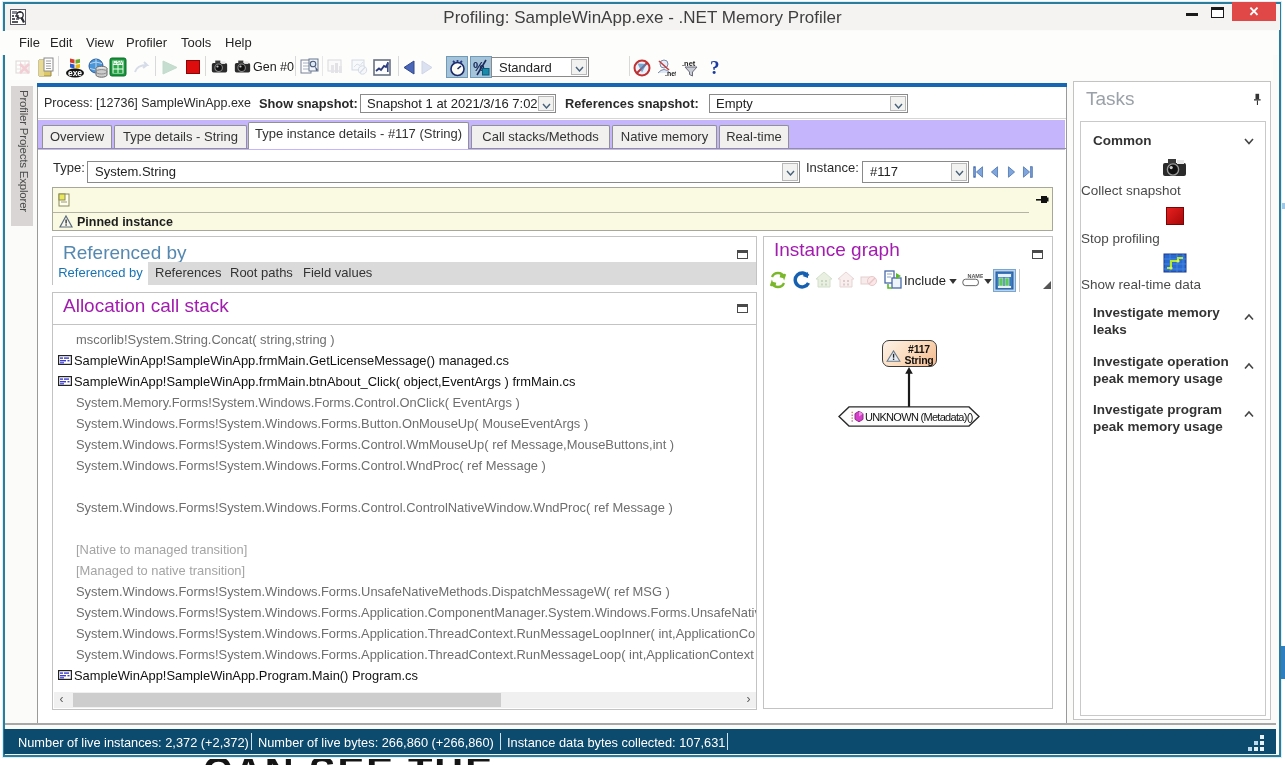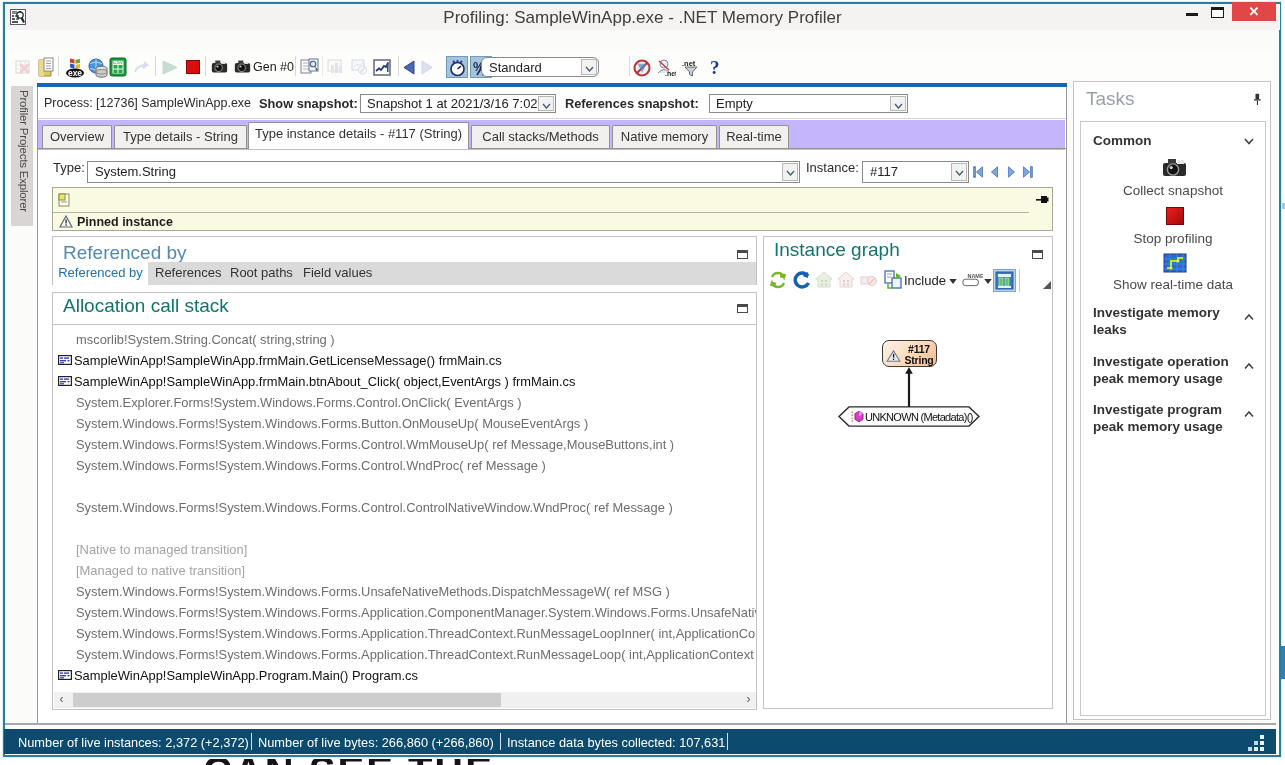--- a/index.html
+++ b/index.html
@@ -38,21 +38,21 @@
   .dtab.active { top:2px; height:27px; background:#fff; z-index:2; }
   #tabline { position:absolute; left:38px; top:148px; width:1028px; height:1px; background:#919191; }
   
   #typerow { position:absolute; left:38px; top:150px; width:1027px; height:40px; background:#fff; font-size:13px; color:#2a2a2a; }
   
   #info { position:absolute; left:52px; top:187px; width:1001px; height:44px; background:#fafae3; border:1px solid #a8a89a; font-size:12.5px; color:#1e1e1e; }
   #info .sep { position:absolute; left:0px; top:24px; width:976px; height:1px; background:#b4b4a4; }
   a.link { color:#1558c8; text-decoration:underline; }
   
   .panel { position:absolute; background:#fff; border:1px solid #c3c3c3; }
-  .ptitle { position:absolute; left:10px; top:2px; font-size:19px; color:#0f766e; letter-spacing:0px; }
+  .ptitle { position:absolute; left:10px; top:2px; font-size:19px; color:#a21caf; letter-spacing:0px; }
   .pmax { position:absolute; width:11px; height:9px; border:1px solid #4a4a4a; border-top:3px solid #4a4a4a; background:#fff; }
   
   #refstrip { position:absolute; left:0px; top:25px; width:703px; height:23px; background:#dadada; font-size:13px; color:#333; }
   #refstrip .sel { position:absolute; left:0px; top:0px; width:95px; height:23px; background:#fff; color:#1873b4; text-align:center; line-height:22px; }
   
   #stacklist { position:absolute; left:0px; top:31px; width:703px; height:367px; border-top:1px solid #c3c3c3; font-size:12.9px; color:#6e6e6e; overflow:hidden; }
   .row { position:absolute; left:23px; white-space:nowrap; }
   .row.black { color:#111; left:21px; }
   .row.fade { color:#a4a4a4;text-align:center; }
   .rowicon { position:absolute; left:5px; width:14px; height:10px; margin-top:2px; }
@@ -61,21 +61,21 @@
   #hscroll .thumb { position:absolute; left:19px; top:1px; width:428px; height:14px; background:#cdcdcd; }
   #hscroll .sarr { position:absolute; top:0px; width:15px; height:16px; color:#5a5a5a; font-size:12px; text-align:center; line-height:15px; }
   
   #statusbar { position:absolute; left:4px; top:729px; width:1272px; height:25px; background:#0c4a6e; color:#fff; font-size:12.8px; }
   #statusbar .seg { position:absolute; top:6px; }
   #statusbar .ssep { position:absolute; top:4px; width:1px; height:17px; background:#cfe2f2; }
   
   #tasks { position:absolute; left:1073px; top:81px; width:198px; height:639px; background:#fff; border:1px solid #c3c3c3; }
   #tasksinner { position:absolute; left:6px; top:39px; width:186px; height:595px; border:1px solid #c9c9c9; }
   .tbold { position:absolute; left:12px; font-weight:bold; font-size:13.5px; color:#333; line-height:17px; }
-  .tlabel { position:absolute; width:100%; text-align:center; font-size:13.5px; color:#4a4a4a; }
+  .tlabel { position:absolute; width:100%; font-size:13.5px; color:#4a4a4a; }
   .chev { position:absolute; left:163px; width:10px; height:10px; }
   
   #remnant { position:absolute; left:203px; top:759px; width:296px; height:6px; overflow:hidden; }
   #remnant div { font-family:"Liberation Sans",sans-serif; font-weight:bold; font-size:40px; color:#151515; margin-top:-10px; white-space:nowrap; letter-spacing:2px; }
 </style>
 </head>
 <body>
 <div id="page">
   <div id="win"></div>
   <div id="titlebar">
@@ -90,20 +90,28 @@
     <rect x="2" y="9" width="3" height="2" fill="#55555f"></rect>
       <rect x="6" y="9" width="3" height="2" fill="#777782"></rect>
       <rect x="11" y="9" width="2" height="2" fill="#55555f"></rect>
     <rect x="2" y="12" width="6" height="2" fill="#55555f"></rect>
     <circle cx="10" cy="6" r="3.2" fill="none" stroke="#2b2b33" stroke-width="1.3"></circle>
     <line x1="11.5" y1="8.5" x2="14" y2="13.5" stroke="#2b2b33" stroke-width="2.2"></line>
   </svg>
   <div id="btn-min"></div>
   <div id="btn-max"></div>
   <div id="btn-close">✕</div>
+  <div id="menubar">
+    <span style="left:19px">File</span>
+    <span style="left:50px">Edit</span>
+    <span style="left:86px">View</span>
+    <span style="left:126px">Profiler</span>
+    <span style="left:181px">Tools</span>
+    <span style="left:225px">Help</span>
+  </div>
   <div id="toolbar">
     <svg class="abs" style="left:10px;top:6px;opacity:0.5" width="18" height="17" viewBox="0 0 18 17">
       <rect x="1" y="2" width="13" height="12" fill="#fff" stroke="#c0b0b0"></rect>
         <line x1="1" y1="6" x2="14" y2="6" stroke="#d8c8c8"></line>
         <line x1="1" y1="10" x2="14" y2="10" stroke="#d8c8c8"></line>
         <line x1="5.5" y1="2" x2="5.5" y2="14" stroke="#d8c8c8"></line>
         <line x1="10" y1="2" x2="10" y2="14" stroke="#d8c8c8"></line>
       <path d="M5 5 L14 14 M14 5 L5 14" stroke="#eaa0b0" stroke-width="2.6"></path>
     </svg>
     <svg class="abs" style="left:33px;top:4px" width="17" height="20" viewBox="0 0 17 20">
@@ -207,21 +215,21 @@
       <circle cx="9.5" cy="11" r="6.5" fill="#fdfdf4" stroke="#1a2a6a" stroke-width="1.6"></circle>
       <path d="M5 3 L7 5 M14 3 L12 5 M9.5 2 L9.5 4" stroke="#2a3a8a" stroke-width="1.8"></path>
       <path d="M9.5 11 L13 8" stroke="#1a2a6a" stroke-width="1.6"></path>
     </svg>
     <div class="abs" style="left:465px;top:3px;width:22px;height:22px;background:#a5c4da;border:1px solid #6f9ab8;"></div>
     <svg class="abs" style="left:467px;top:5px" width="19" height="19" viewBox="0 0 19 19">
       <text x="1" y="13" font-size="13" font-weight="bold" fill="#1a2a5a" font-family="Liberation Sans">%</text>
       <rect x="10.5" y="10.5" width="6.5" height="6.5" fill="#1a8aaa" stroke="#0a5a7a"></rect>
       <line x1="14" y1="2" x2="5" y2="17" stroke="#1a2a5a" stroke-width="1.6"></line>
     </svg>
-    <div class="combo" style="left:476px;top:4px;width:118px;height:20px;border-radius:6px;">
+    <div class="combo" style="left:486px;top:4px;width:98px;height:20px;">
       <span class="abs" style="left:7px;top:2px">Standard</span>
       <span class="arr"><svg width="9" height="6" viewBox="0 0 9 6">
             <path d="M1 1 L4.5 5 L8 1" fill="none" stroke="#47617a" stroke-width="1.4"></path>
           </svg></span>
     </div>
     <div class="tbsep" style="left:624px"></div>
     <svg class="abs" style="left:628px;top:6px" width="18" height="18" viewBox="0 0 18 18">
       <circle cx="9" cy="9" r="7.5" fill="#e8f0fa" stroke="#c03030" stroke-width="2"></circle>
       <line x1="3.5" y1="14.5" x2="14.5" y2="3.5" stroke="#c03030" stroke-width="2"></line>
       <path d="M4.5 4.5 L13.5 5 L9 13.5 Z" fill="#4a8ac0" opacity="0.7"></path>
@@ -334,31 +342,31 @@
     <div id="stacklist">
       <div class="row" style="top:7px">mscorlib!System.String.Concat( string,string )</div>
       <svg class="rowicon" style="top:28px" viewBox="0 0 14 10">
           <rect x="0.6" y="0.6" width="12.8" height="8.8" fill="#fff" stroke="#222" stroke-width="1.2"></rect>
           <rect x="2" y="2.4" width="3" height="1.4" fill="#3a3ad0"></rect>
           <rect x="6" y="2.4" width="5" height="1.4" fill="#3a3ad0"></rect>
           <rect x="2" y="5" width="6" height="1.4" fill="#3a3ad0"></rect>
           <rect x="9.5" y="5" width="2" height="1.4" fill="#3a3ad0"></rect>
           <rect x="2" y="7.2" width="4" height="1.2" fill="#3a3ad0"></rect>
         </svg>
-      <div class="row black" style="top:28px">SampleWinApp!SampleWinApp.frmMain.GetLicenseMessage() frmMain.cs</div>
+      <div class="row black" style="top:28px">SampleWinApp!SampleWinApp.frmMain.GetLicenseMessage() managed.cs</div>
       <svg class="rowicon" style="top:49px" viewBox="0 0 14 10">
           <rect x="0.6" y="0.6" width="12.8" height="8.8" fill="#fff" stroke="#222" stroke-width="1.2"></rect>
           <rect x="2" y="2.4" width="3" height="1.4" fill="#3a3ad0"></rect>
           <rect x="6" y="2.4" width="5" height="1.4" fill="#3a3ad0"></rect>
           <rect x="2" y="5" width="6" height="1.4" fill="#3a3ad0"></rect>
           <rect x="9.5" y="5" width="2" height="1.4" fill="#3a3ad0"></rect>
           <rect x="2" y="7.2" width="4" height="1.2" fill="#3a3ad0"></rect>
         </svg>
       <div class="row black" style="top:49px">SampleWinApp!SampleWinApp.frmMain.btnAbout_Click( object,EventArgs ) frmMain.cs</div>
-      <div class="row" style="top:70px">System.Explorer.Forms!System.Windows.Forms.Control.OnClick( EventArgs )</div>
+      <div class="row" style="top:70px">System.Memory.Forms!System.Windows.Forms.Control.OnClick( EventArgs )</div>
       <div class="row" style="top:91px">System.Windows.Forms!System.Windows.Forms.Button.OnMouseUp( MouseEventArgs )</div>
       <div class="row" style="top:112px">System.Windows.Forms!System.Windows.Forms.Control.WmMouseUp( ref Message,MouseButtons,int )</div>
       <div class="row" style="top:133px">System.Windows.Forms!System.Windows.Forms.Control.WndProc( ref Message )</div>
       <div class="row" style="top:175px">System.Windows.Forms!System.Windows.Forms.Control.ControlNativeWindow.WndProc( ref Message )</div>
       <div class="row fade" style="top:217px">[Native to managed transition]</div>
       <div class="row fade" style="top:238px">[Managed to native transition]</div>
       <div class="row" style="top:259px">System.Windows.Forms!System.Windows.Forms.UnsafeNativeMethods.DispatchMessageW( ref MSG )</div>
       <div class="row" style="top:280px">System.Windows.Forms!System.Windows.Forms.Application.ComponentManager.System.Windows.Forms.UnsafeNativ</div>
       <div class="row" style="top:301px">System.Windows.Forms!System.Windows.Forms.Application.ThreadContext.RunMessageLoopInner( int,ApplicationCor</div>
       <div class="row" style="top:322px">System.Windows.Forms!System.Windows.Forms.Application.ThreadContext.RunMessageLoop( int,ApplicationContext )</div>

